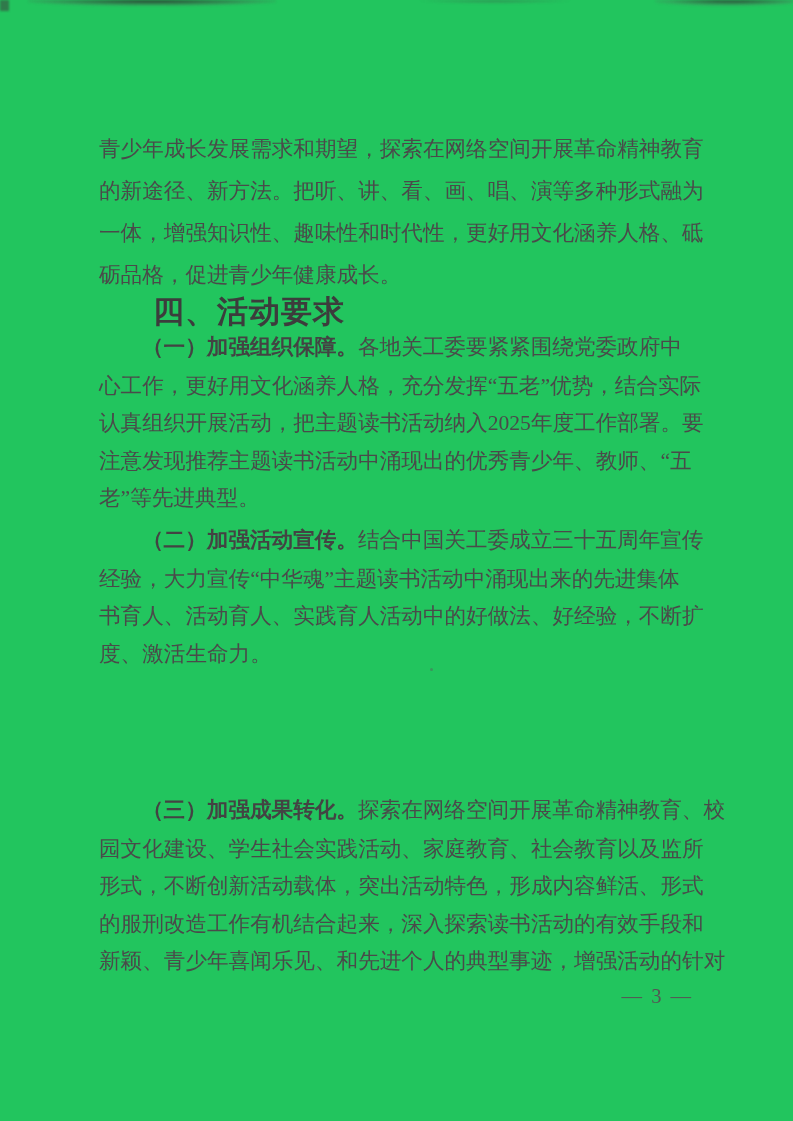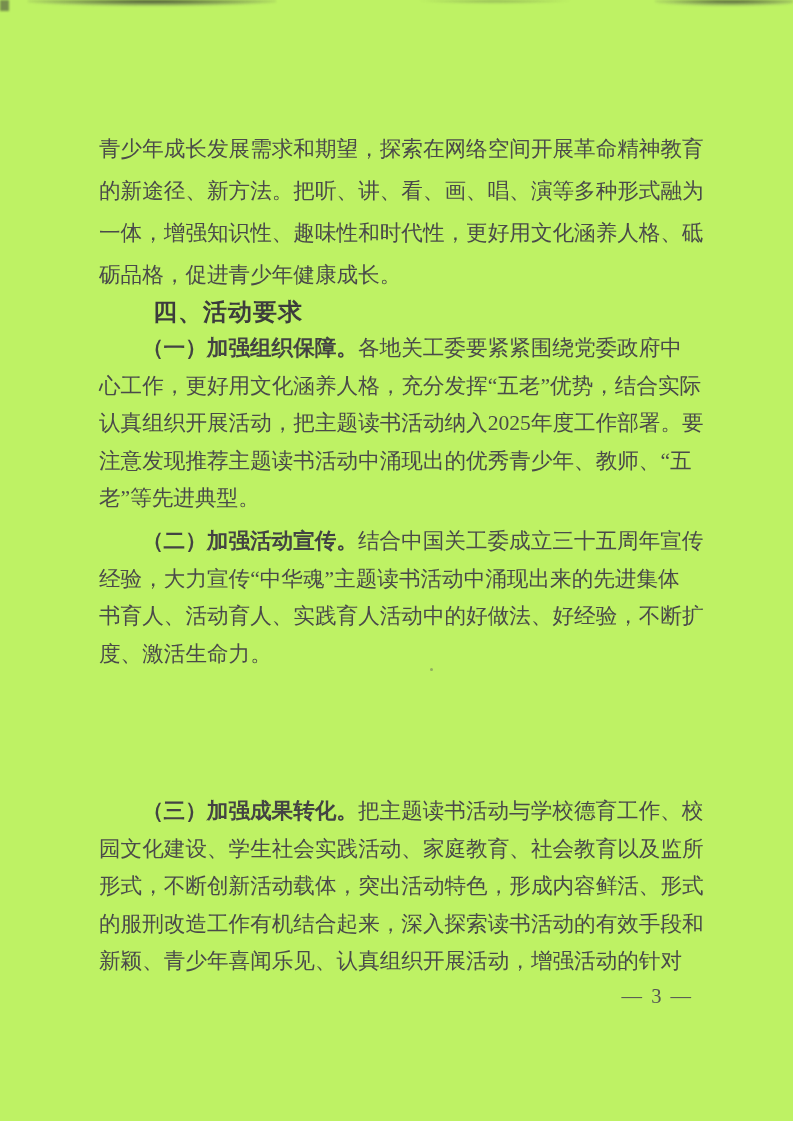--- a/index.html
+++ b/index.html
@@ -1,19 +1,19 @@
 <!DOCTYPE html>
 <html><head>
 <meta charset="utf-8">
 <style>
   html,body{margin:0;padding:0;}
   .page{
     position:relative;
     width:793px;height:1121px;
-    background:#bef264;
+    background:#22c55e;
     overflow:hidden;
     font-family:"Liberation Serif","DejaVu Serif",serif;
     color:#4a4a4a;
   }
   
   .smudge{position:absolute;top:0;filter:blur(1px);border-radius:0 0 60% 60%;}
   .s1{left:28px;width:248px;height:6px;
       background:radial-gradient(ellipse at 50% 0%, rgba(45,45,45,.8) 10%, rgba(80,80,80,.3) 60%, rgba(120,120,120,0) 80%);}
   .s2{left:420px;width:150px;height:4px;
       background:radial-gradient(ellipse at 50% 0%, rgba(70,70,70,.35) 10%, rgba(120,120,120,0) 75%);}
@@ -27,22 +27,22 @@
     font-size:21.6px;
   }
   .block{position:absolute;left:0;width:616px;}
   .line{line-height:37.5px;height:37.5px;white-space:nowrap;letter-spacing:0;}
   .intro{top:0;}
   .intro .line{line-height:42px;height:42px;}
   .heading-row{position:absolute;top:164px;left:0;width:616px;
     line-height:40px;height:40px;
     padding-left:54px;box-sizing:border-box;
     font-family:"Liberation Sans","DejaVu Sans",sans-serif;
-    font-weight:700;font-size:24px;color:#3c3c3c;letter-spacing:1px;}
-  .para .first{text-indent:43px;}
+    font-weight:700;font-size:31px;color:#3c3c3c;letter-spacing:1px;}
+  .para .first{text-indent:43px;font-family:Liberation Mono, monospace;}
   .lead{font-weight:700;color:#434343;}
   .p1{top:202px;}
   .p2{top:395px;}
   .p3{top:665px;}
   .pagenum{
     position:absolute;top:982px;right:100px;
     font-size:20.5px;color:#555;letter-spacing:2px;
     line-height:28px;
   }
 </style>
@@ -77,24 +77,24 @@
     </div>
 
     <div class="block para p2">
       <div class="line first"><span class="lead">（二）加强活动宣传。</span><span>结合中国关工委成立三十五周年宣传</span></div>
       <div class="line">经验，大力宣传“中华魂”主题读书活动中涌现出来的先进集体</div>
       <div class="line">书育人、活动育人、实践育人活动中的好做法、好经验，不断扩</div>
       <div class="line">度、激活生命力。</div>
     </div>
 
     <div class="block para p3">
-      <div class="line first"><span class="lead">（三）加强成果转化。</span><span>把主题读书活动与学校德育工作、校</span></div>
+      <div class="line first"><span class="lead">（三）加强成果转化。</span><span>探索在网络空间开展革命精神教育、校</span></div>
       <div class="line">园文化建设、学生社会实践活动、家庭教育、社会教育以及监所</div>
       <div class="line">形式，不断创新活动载体，突出活动特色，形成内容鲜活、形式</div>
       <div class="line">的服刑改造工作有机结合起来，深入探索读书活动的有效手段和</div>
-      <div class="line">新颖、青少年喜闻乐见、认真组织开展活动，增强活动的针对</div>
+      <div class="line">新颖、青少年喜闻乐见、和先进个人的典型事迹，增强活动的针对</div>
     </div>
 
   </div>
 
   <div class="pagenum">— 3 —</div>
 
 </div>
 
 </body></html>

